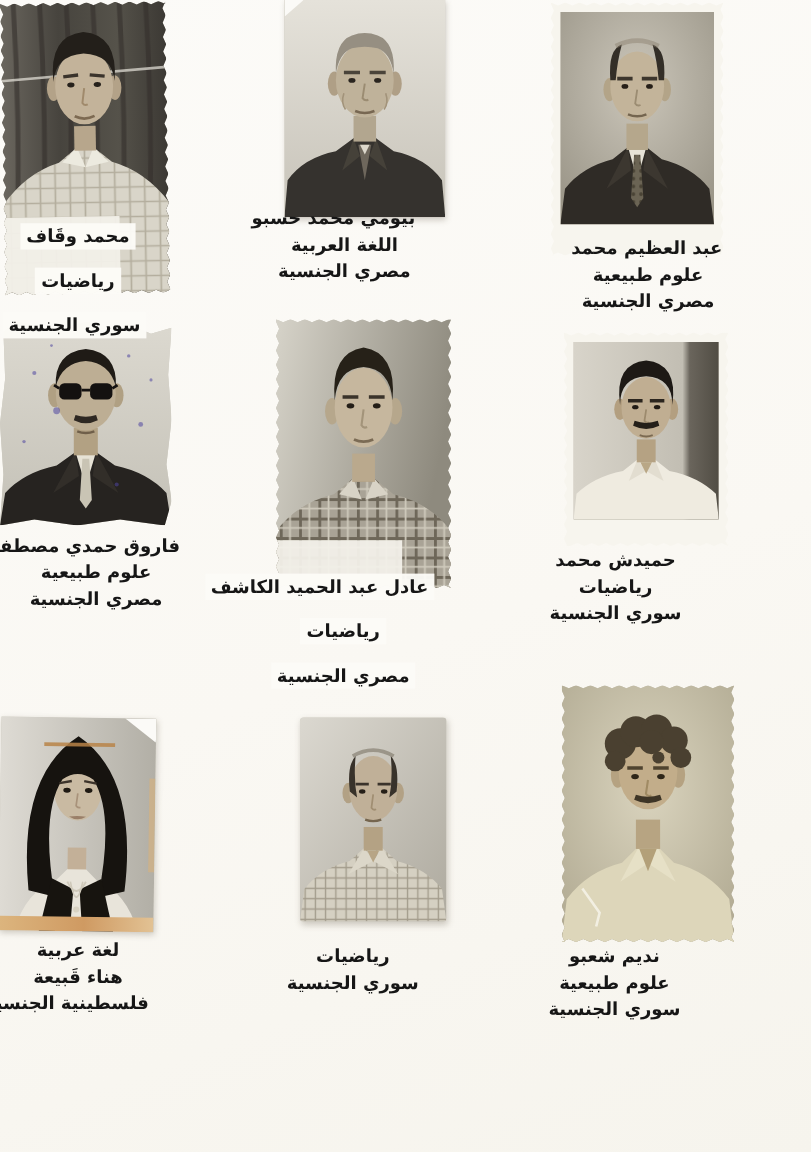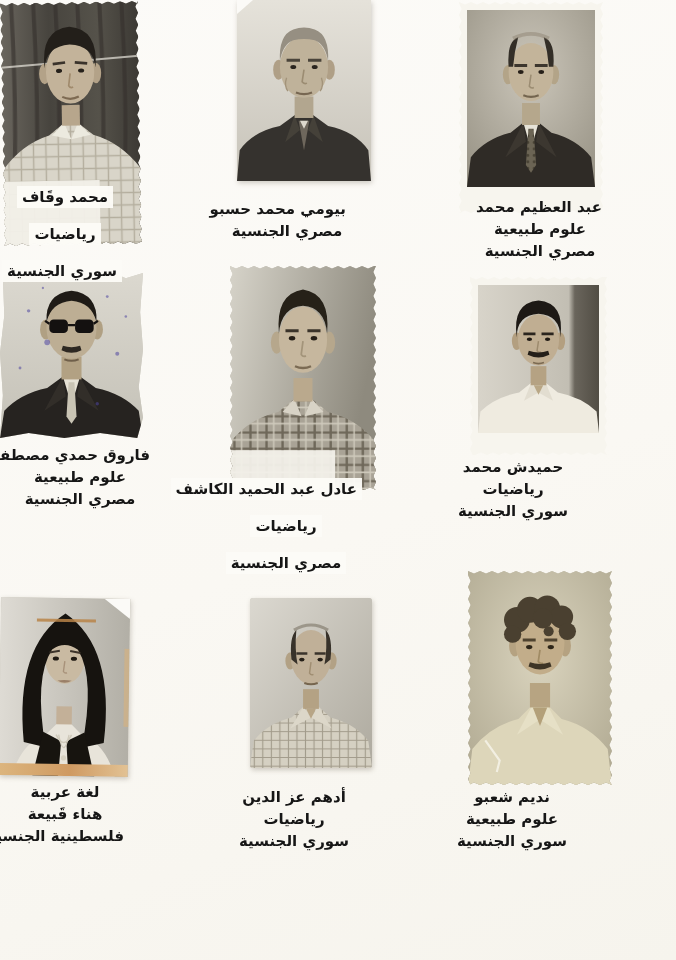--- a/index.html
+++ b/index.html
@@ -29,21 +29,21 @@
   #ph4{left:0;top:268px;width:143px;height:170px;
        clip-path:polygon(2% 5%,10% 0%,30% 4%,52% 0%,60% 7%,74% 1%,88% 6%,100% 3%,98% 26%,100% 48%,97% 70%,100% 88%,96% 100%,70% 97%,45% 100%,20% 97%,0% 100%,2% 75%,0% 50%,3% 28%)}
   #ph5{left:230px;top:266px;width:146px;height:224px}
   #ph6{left:470px;top:277px;width:137px;height:178px}
   #ph6 .inner{bottom:22px}
   #ph7{left:0;top:598px;width:129px;height:178px;transform:rotate(.8deg)}
   #ph8{left:250px;top:598px;width:122px;height:170px;border-radius:3px}
   #ph9{left:468px;top:571px;width:144px;height:214px}
   
   #cap1{left:8px;top:171px;width:114px}
-  #cap2{left:228px;top:198px;width:118px}
+  #cap2{left:228px;top:171px;width:118px}
   #cap3{left:478px;top:196px;width:124px}
   #cap4{left:10px;top:444px;width:140px}
   #cap5{left:210px;top:463px;width:152px}
   #cap6{left:452px;top:456px;width:122px}
   #cap7{left:6px;top:781px;width:118px}
   #cap8{left:235px;top:786px;width:118px}
   #cap9{left:450px;top:786px;width:124px}
   
   .stain{position:absolute;z-index:2}
   #st7-top{left:28%;top:21px;width:46%;height:3px;background:#b98448;opacity:.85}
@@ -358,20 +358,21 @@
   </div>
 
   <figcaption class="caption on-photo" id="cap1">
     <span class="line">محمد وقَاف</span>
     <span class="line">رياضيات</span>
     <span class="line">سوري الجنسية</span>
   </figcaption>
 
   <figcaption class="caption" id="cap2">
     <span class="line">بيومي محمد حسبو</span>
+    <span class="line">اللغة العربية</span>
     <span class="line">مصري الجنسية</span>
   </figcaption>
 
   <figcaption class="caption" id="cap3">
     <span class="line">عبد العظيم محمد</span>
     <span class="line">علوم طبيعية</span>
     <span class="line">مصري الجنسية</span>
   </figcaption>
 
   <figcaption class="caption" id="cap4">
@@ -392,21 +393,20 @@
     <span class="line">سوري الجنسية</span>
   </figcaption>
 
   <figcaption class="caption" id="cap7">
     <span class="line">لغة عربية</span>
     <span class="line">هناء قَبيعة</span>
     <span class="line">فلسطينية الجنسية</span>
   </figcaption>
 
   <figcaption class="caption" id="cap8">
-    <span class="line">أدهم عز الدين</span>
     <span class="line">رياضيات</span>
     <span class="line">سوري الجنسية</span>
   </figcaption>
 
   <figcaption class="caption" id="cap9">
     <span class="line">نديم شعبو</span>
     <span class="line">علوم طبيعية</span>
     <span class="line">سوري الجنسية</span>
   </figcaption>
 

